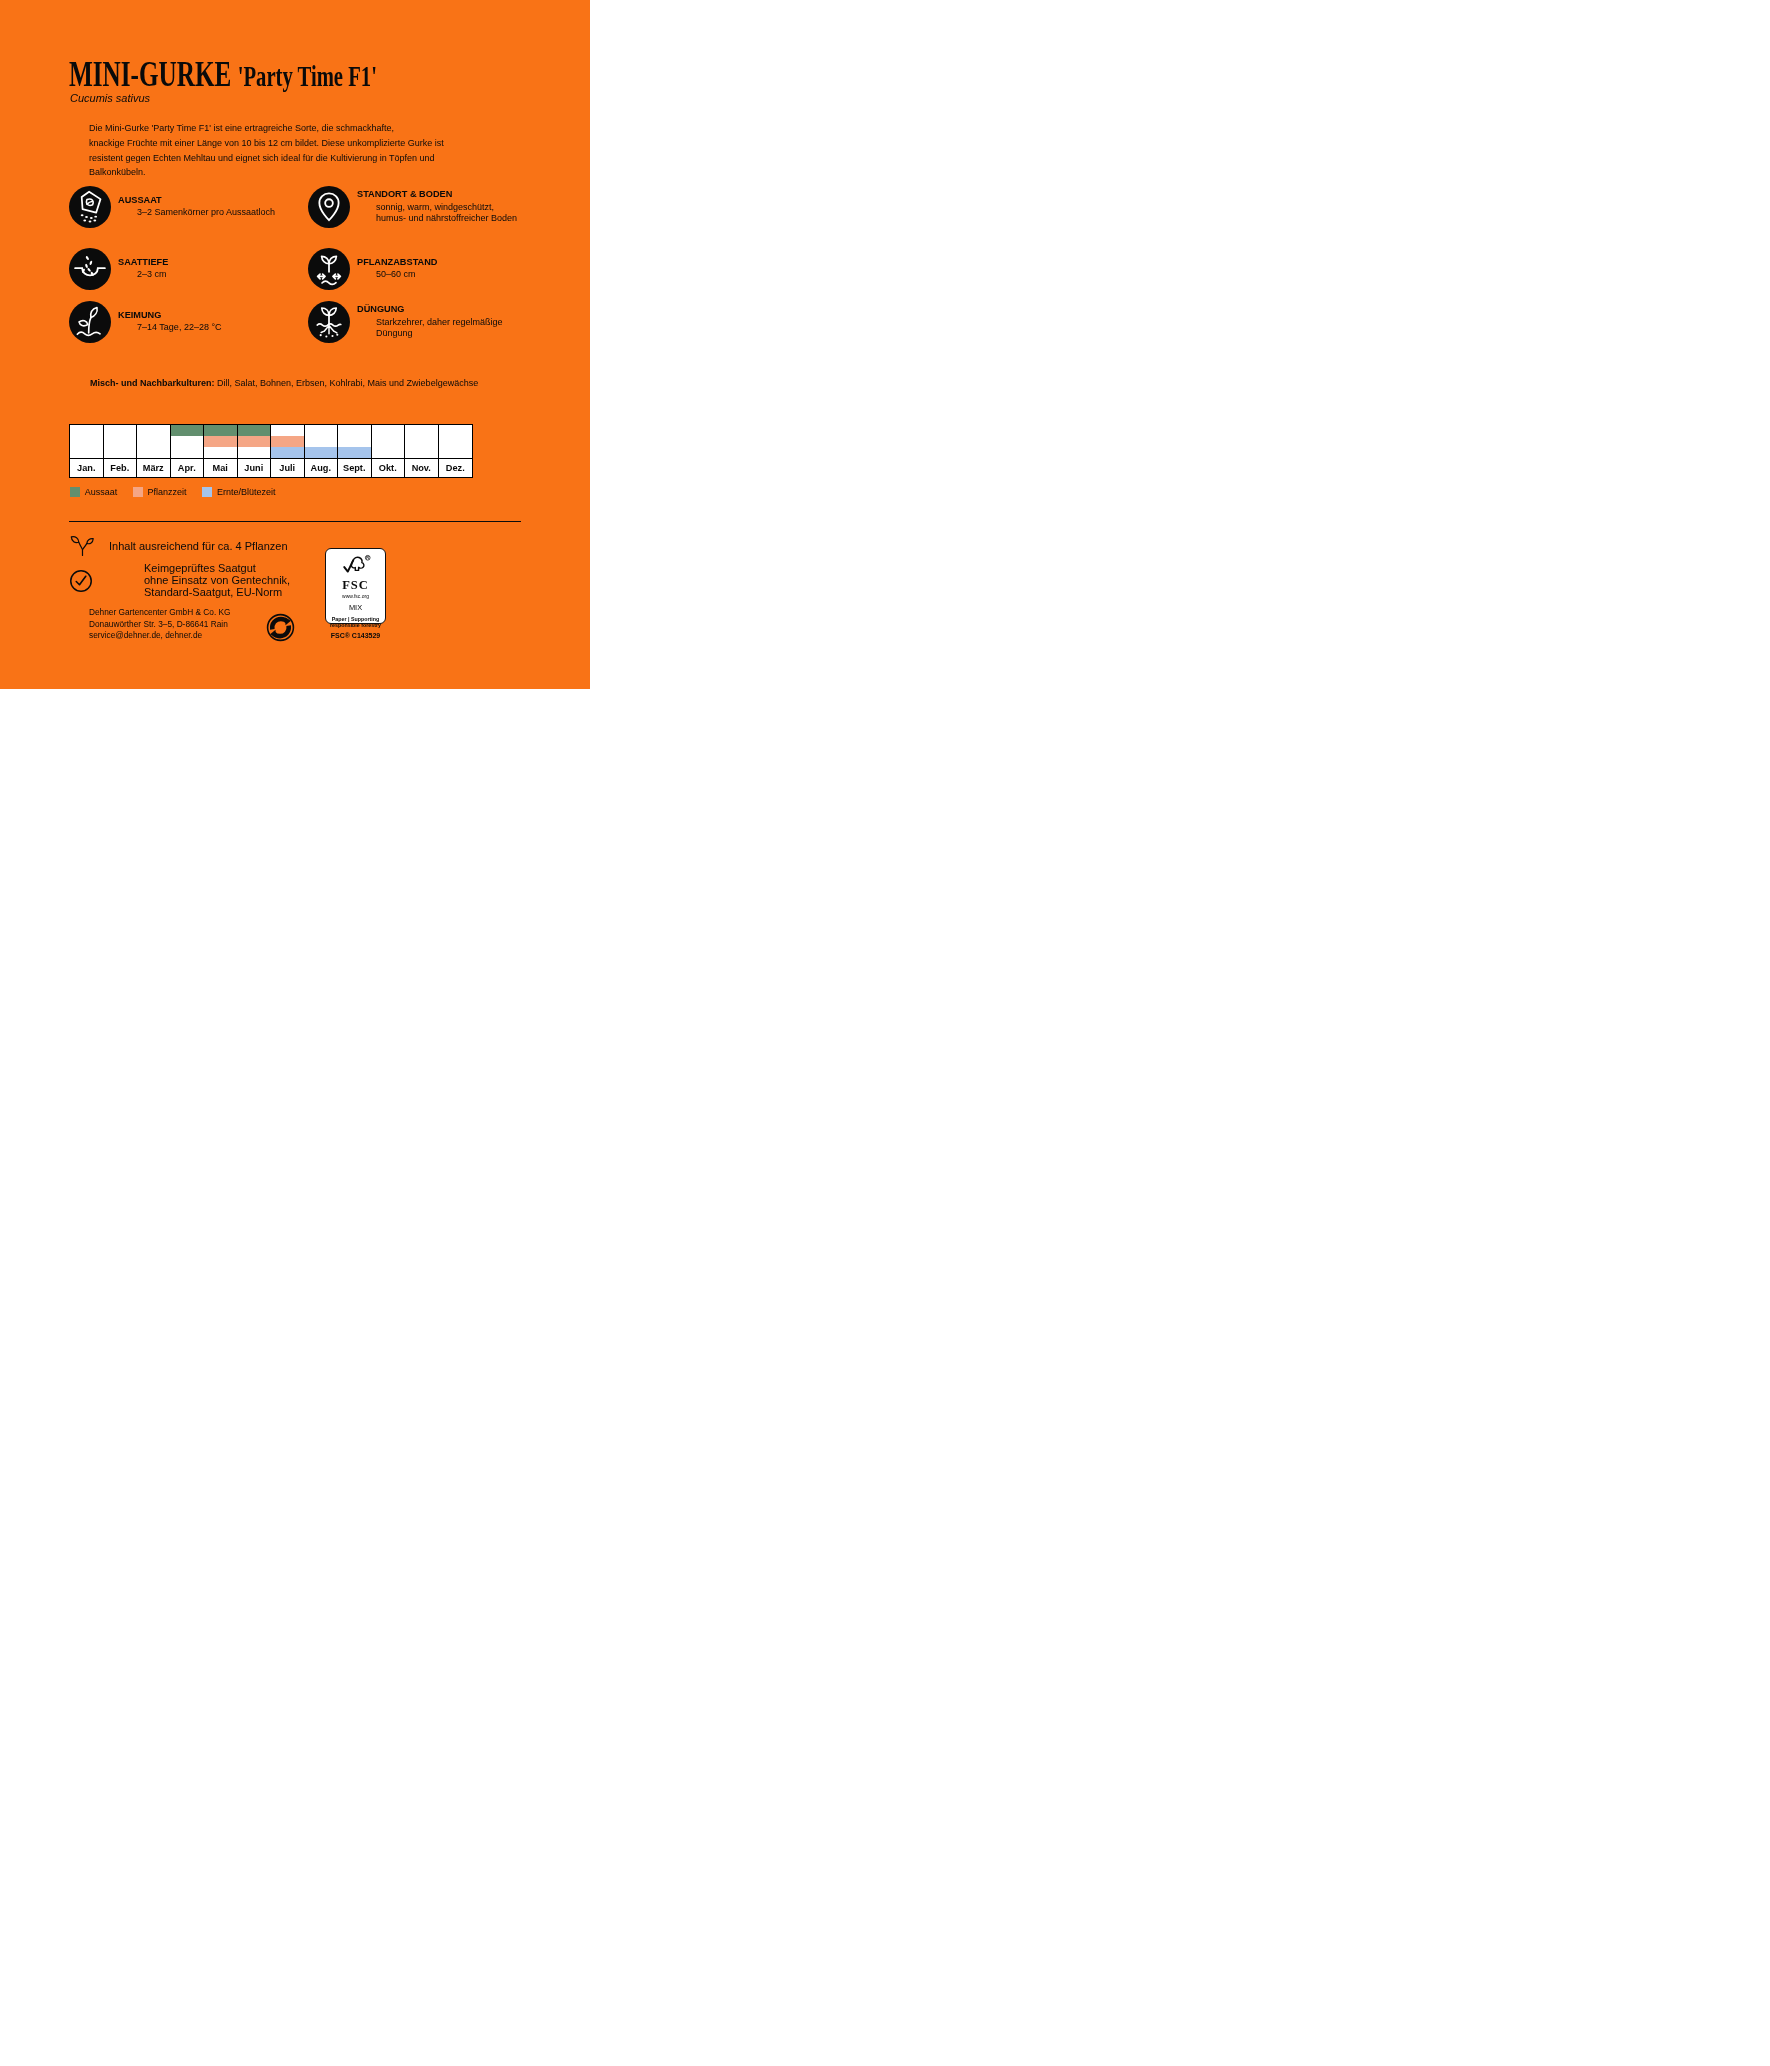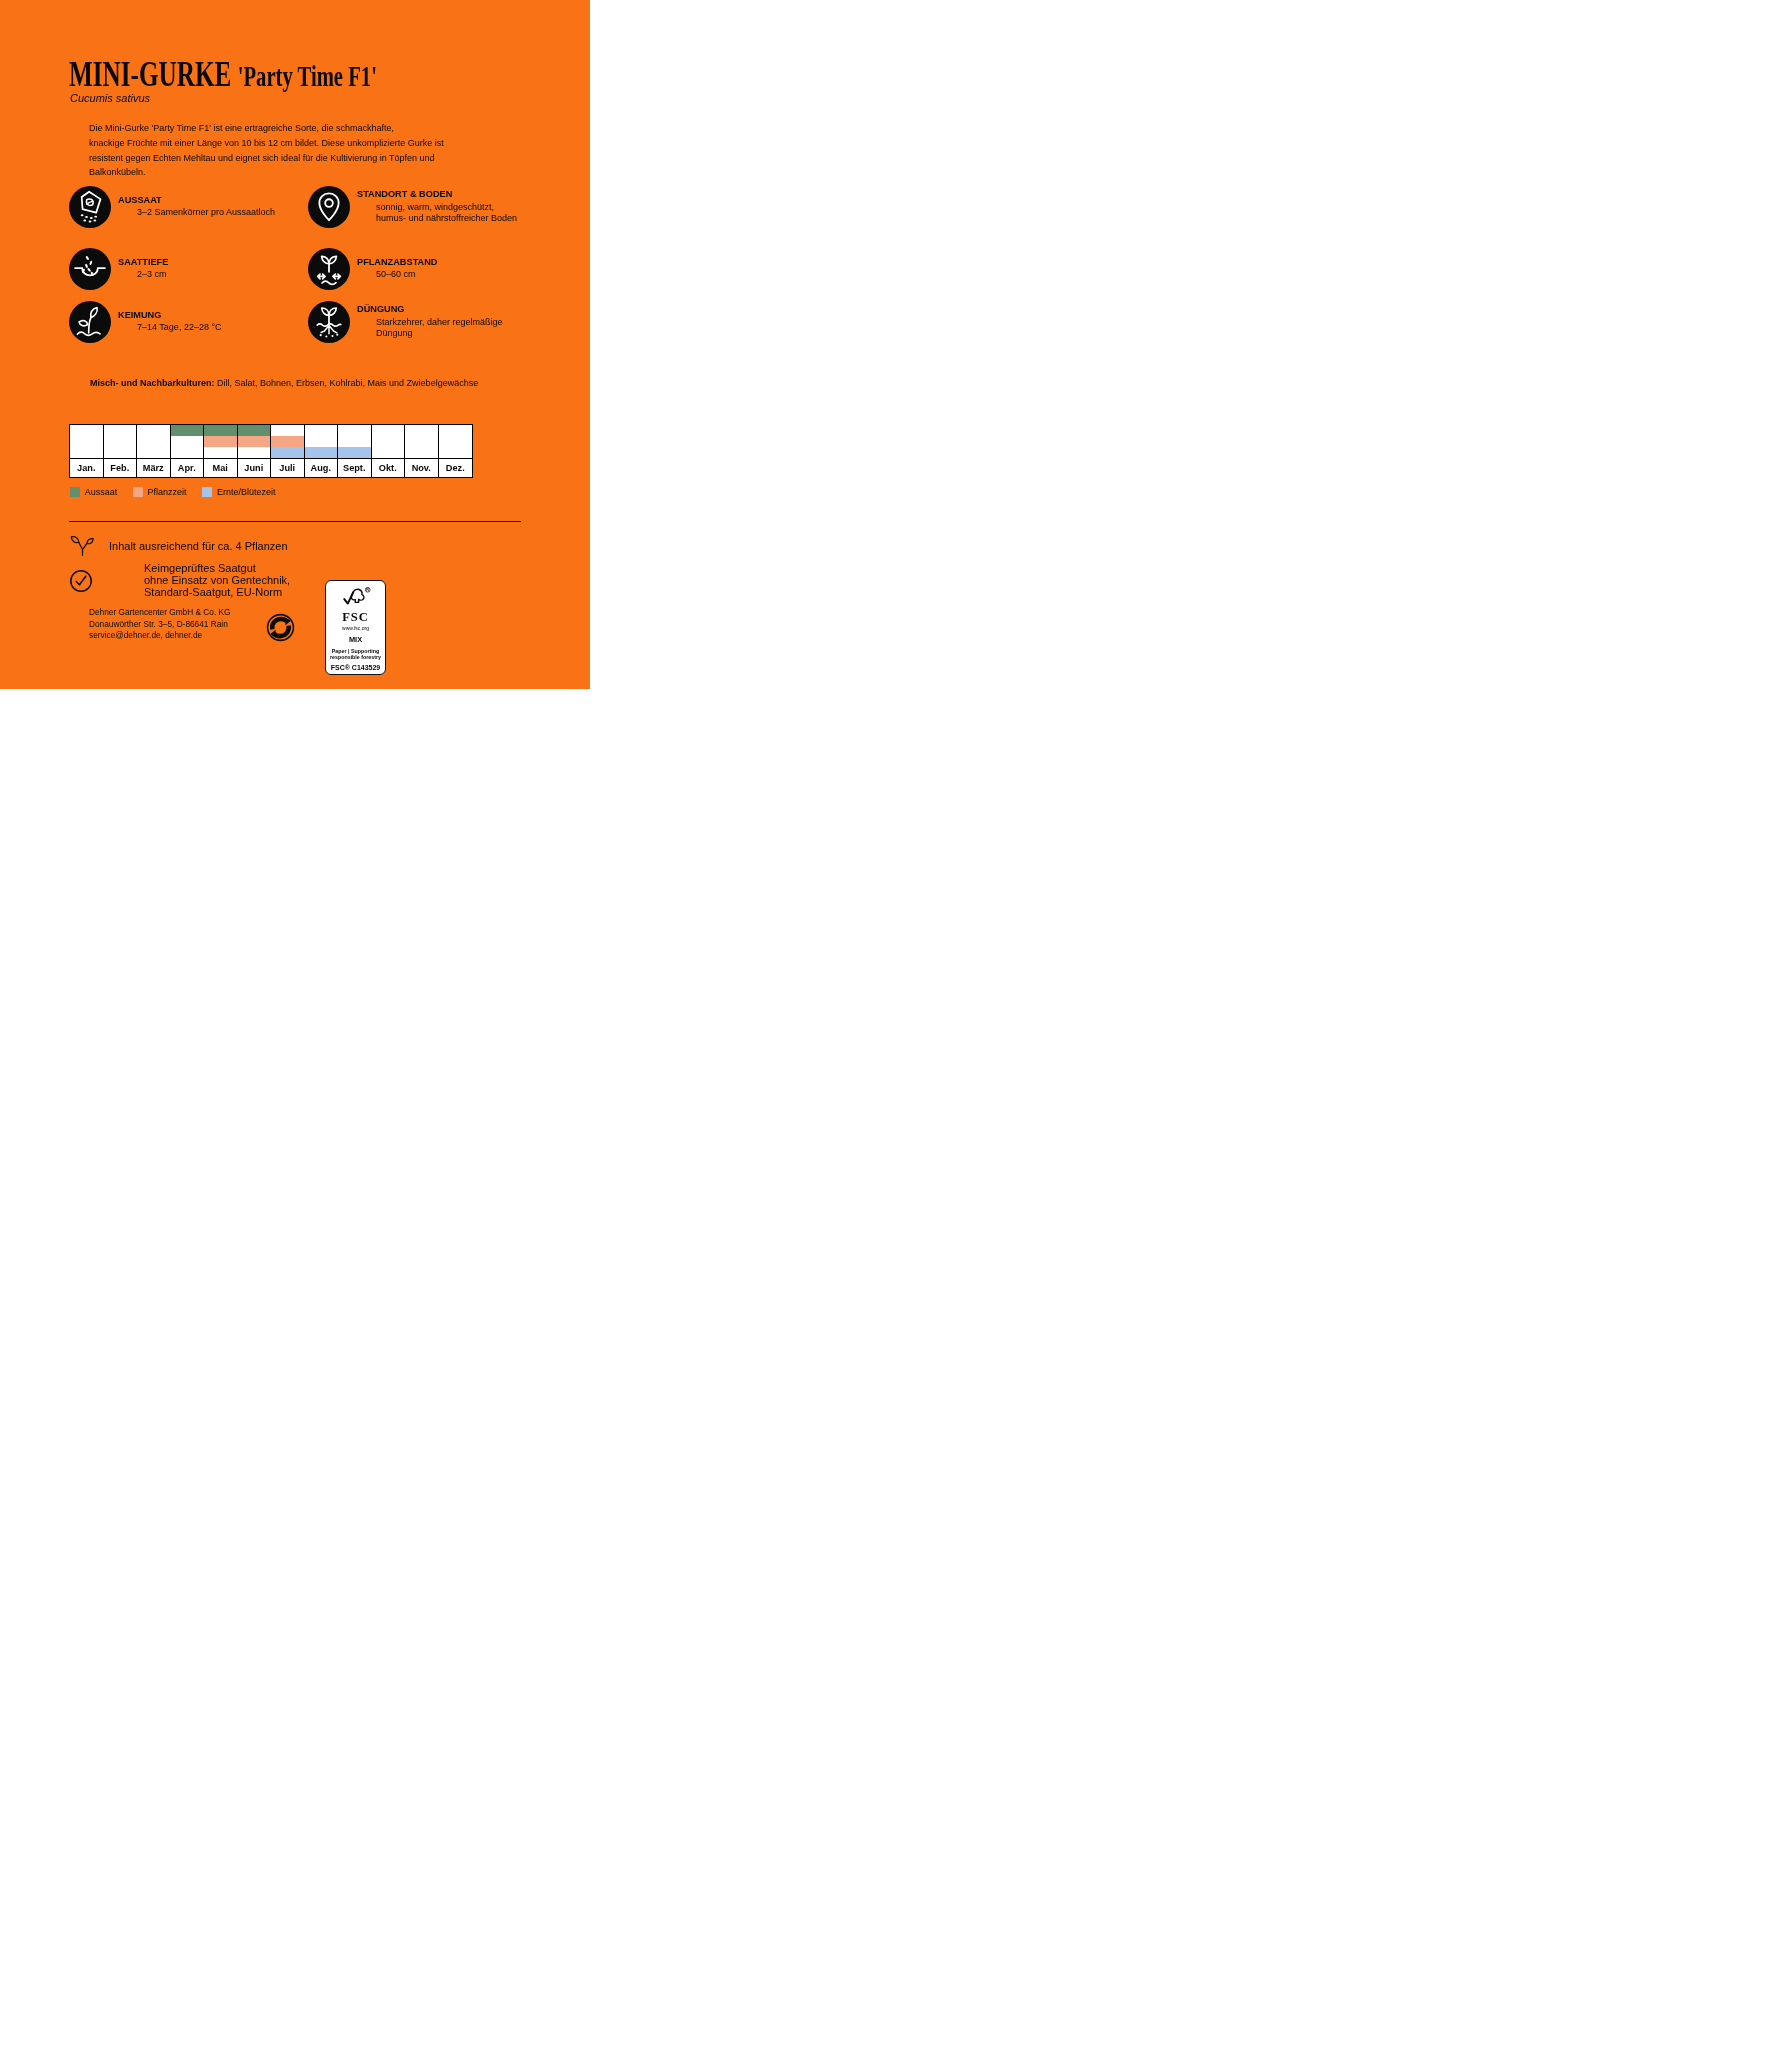--- a/index.html
+++ b/index.html
@@ -54,26 +54,26 @@
   .note-check { top:563px; align-items:center;gap:32px; }
   .note-text { font-size:11px; line-height:11.8px; }
   .leaf-ic { width:27px; height:23px; }
   .check-ic { width:24px; height:24px; }
   .address { position:absolute; left:70px; top:607px; font-size:8.3px; line-height:11.5px; }
 
   .green-dot { position:absolute; left:266px; top:613px; width:29px; height:29px; }
   .green-dot svg { width:29px; height:29px; display:block; }
 
   
-  .fsc-box { position:absolute; left:325px; top:580px; width:61px; height:95px; border:1.2px solid #111;
+  .fsc-box { position:absolute; left:325px; top:548px; width:61px; height:76px; border:1.2px solid #111;
              border-radius:6px; background:#fff; display:flex; flex-direction:column; align-items:center; }
   .fsc-logo { margin-top:4.6px; width:30px; height:25px; }
   .fsc-brand { font-family:"Liberation Serif", serif; font-weight:700; font-size:12.5px; letter-spacing:0.9px; line-height:1; margin-top:0.5px; }
   .fsc-url { font-size:5px; margin-top:1.4px; }
-  .fsc-grade { font-weight:700; font-size:7.4px; margin-top:4.2px; }
+  .fsc-grade { font-weight:400; font-size:7.4px; margin-top:4.2px; }
   .fsc-claim { font-weight:700; font-size:5.3px; line-height:6.2px; text-align:center; margin-top:3.7px; white-space:pre-line; }
   .fsc-license { font-weight:700; font-size:7px; margin-top:3.7px; }
 </style>
 </head>
 <body>
 
 <div class="page">
 
   <h1 class="title-wrap"><span>MINI-GURKE</span> <span class="title-cultivar">'Party Time F1'</span></h1>
   <div class="subtitle">Cucumis sativus</div>

